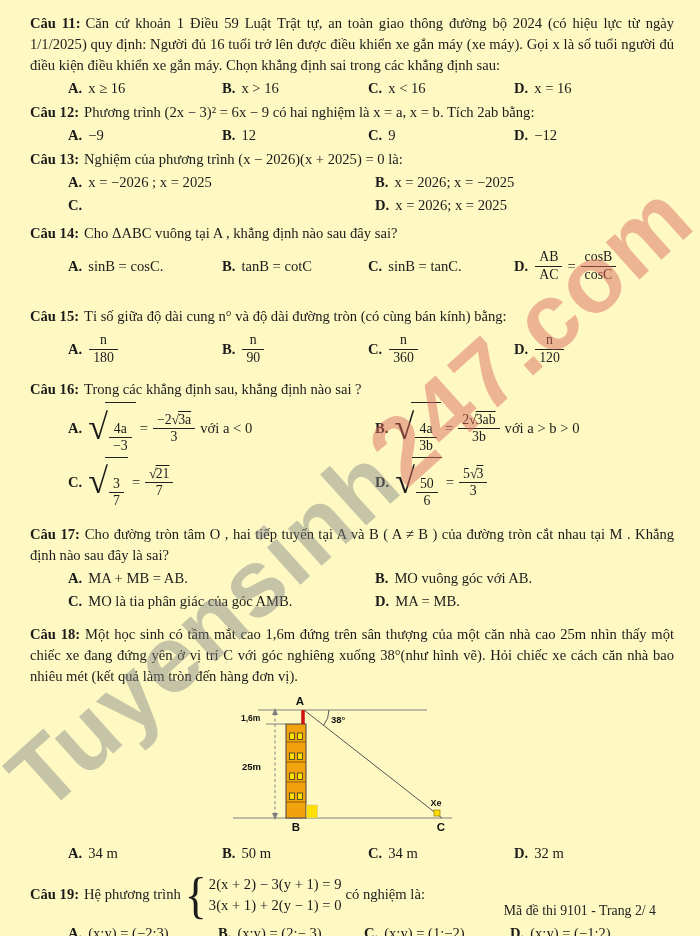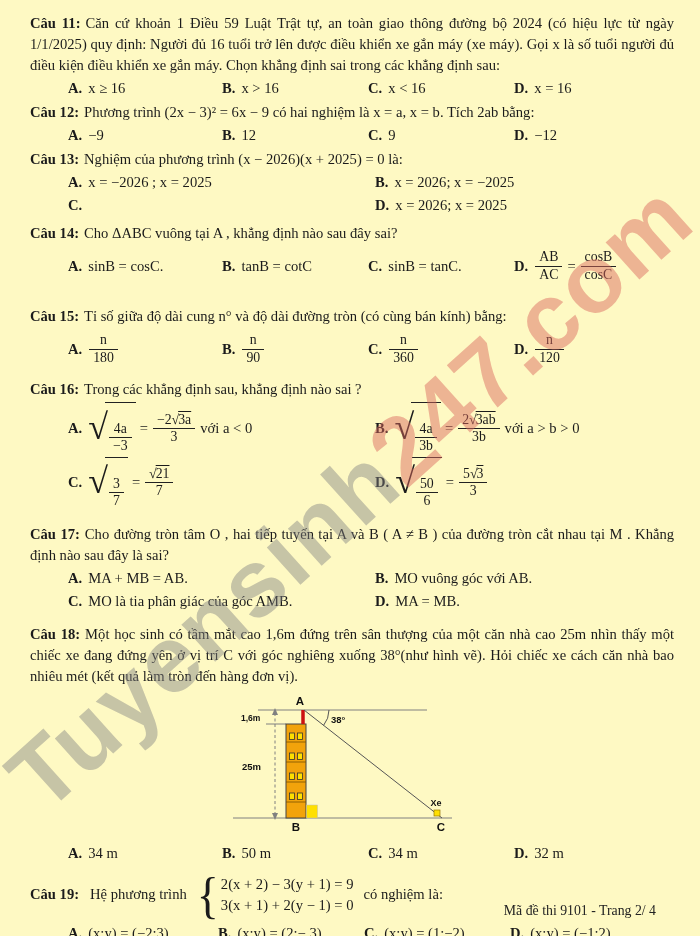--- a/index.html
+++ b/index.html
@@ -33,21 +33,21 @@
   .ol{text-decoration:overline;}
   
   .q12{margin-top:3px;} .q13{margin-top:3px;} .q14{margin-top:7px;}
   .q15{margin-top:20px;} .q16{margin-top:10px;} .q17{margin-top:15px;font-family:Liberation Serif, serif;}
   .q18{margin-top:12px;} .q19{margin-top:10px;}
   .q14 .opts,.q15 .opts{min-height:40px;}
   .q16 .opts .opt{min-height:48px;}
   
   .figure-wrap{margin:6px 0 2px 200px; width:235px;}
   
-  .q19row{display:flex; align-items:center; gap:6px;}
+  .q19row{display:flex; align-items:center; gap:0;}
   .system{display:inline-flex; align-items:center; margin:0 4px;}
   .brace{font-size:46px; line-height:.9; font-weight:400; transform:scaleY(1.12); margin-right:2px;}
   .syslines{display:flex; flex-direction:column; gap:3px; line-height:1.25;}
   .q19 .opts{grid-template-columns:150px 146px 146px auto; margin-top:8px;}
   
   .footer{position:absolute; top:901px; right:44px; font-size:13.8px; color:#222;}
   
   .watermark{
     position:absolute; left:-130px; top:428px; width:960px; text-align:center;
     transform:rotate(-42deg); pointer-events:none; z-index:5;

